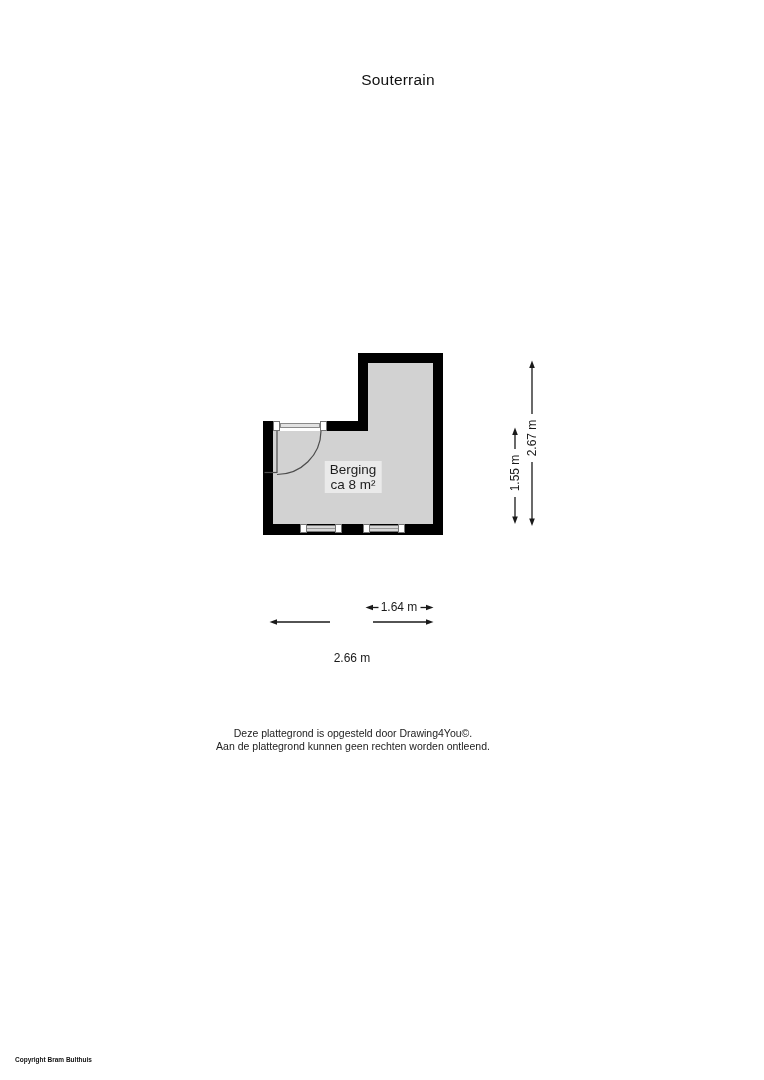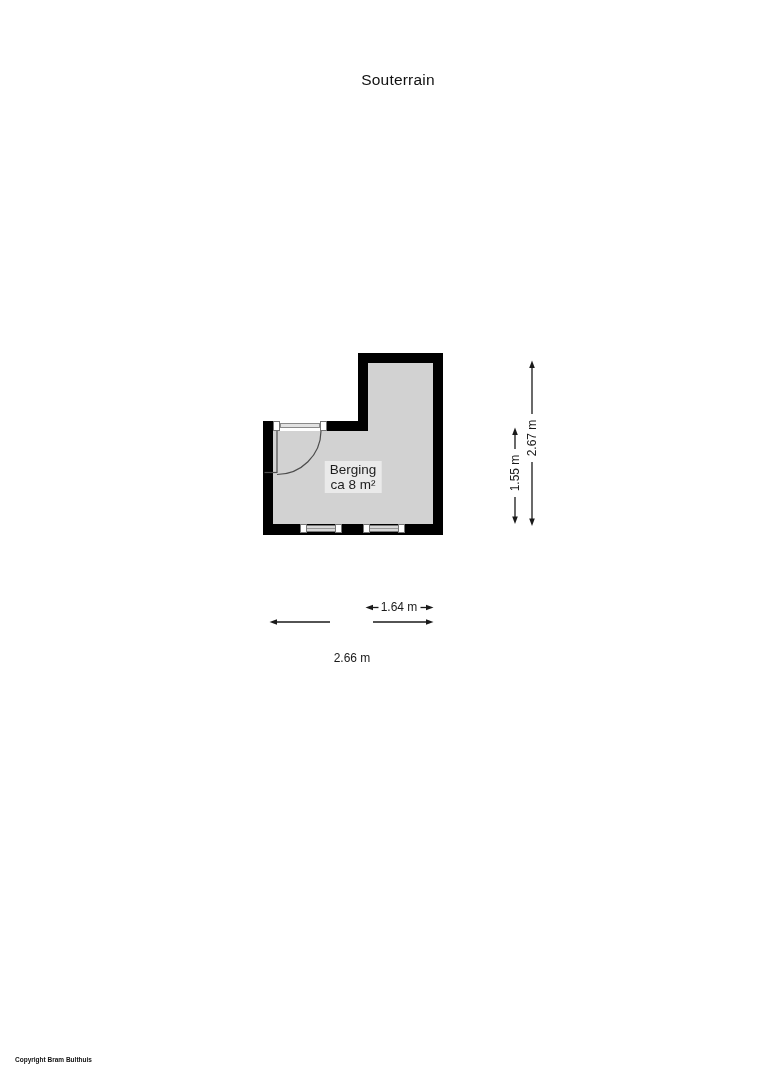--- a/index.html
+++ b/index.html
@@ -149,16 +149,20 @@
       <polygon points="269.5,622 277,619.2 277,624.8"></polygon>
       <polygon points="433.5,622 426,619.2 426,624.8"></polygon>
     </g>
   </svg>
 
   <div class="dim-label rot" style="left:532px; top:438px;">2.67 m</div>
   <div class="dim-label rot" style="left:515px; top:473px;">1.55 m</div>
   <div class="dim-label" style="left:399px; top:607px;">1.64 m</div>
   <div class="dim-label" style="left:352px; top:622px;margin-top:36px;">2.66 m</div>
 
+  <div class="footer">
+    <div>Deze plattegrond is opgesteld door Drawing4You©.</div>
+    <div>Aan de plattegrond kunnen geen rechten worden ontleend.</div>
+  </div>
 
   <div class="copyright">Copyright Bram Bulthuis</div>
 
 </div>
 
 </body></html>

